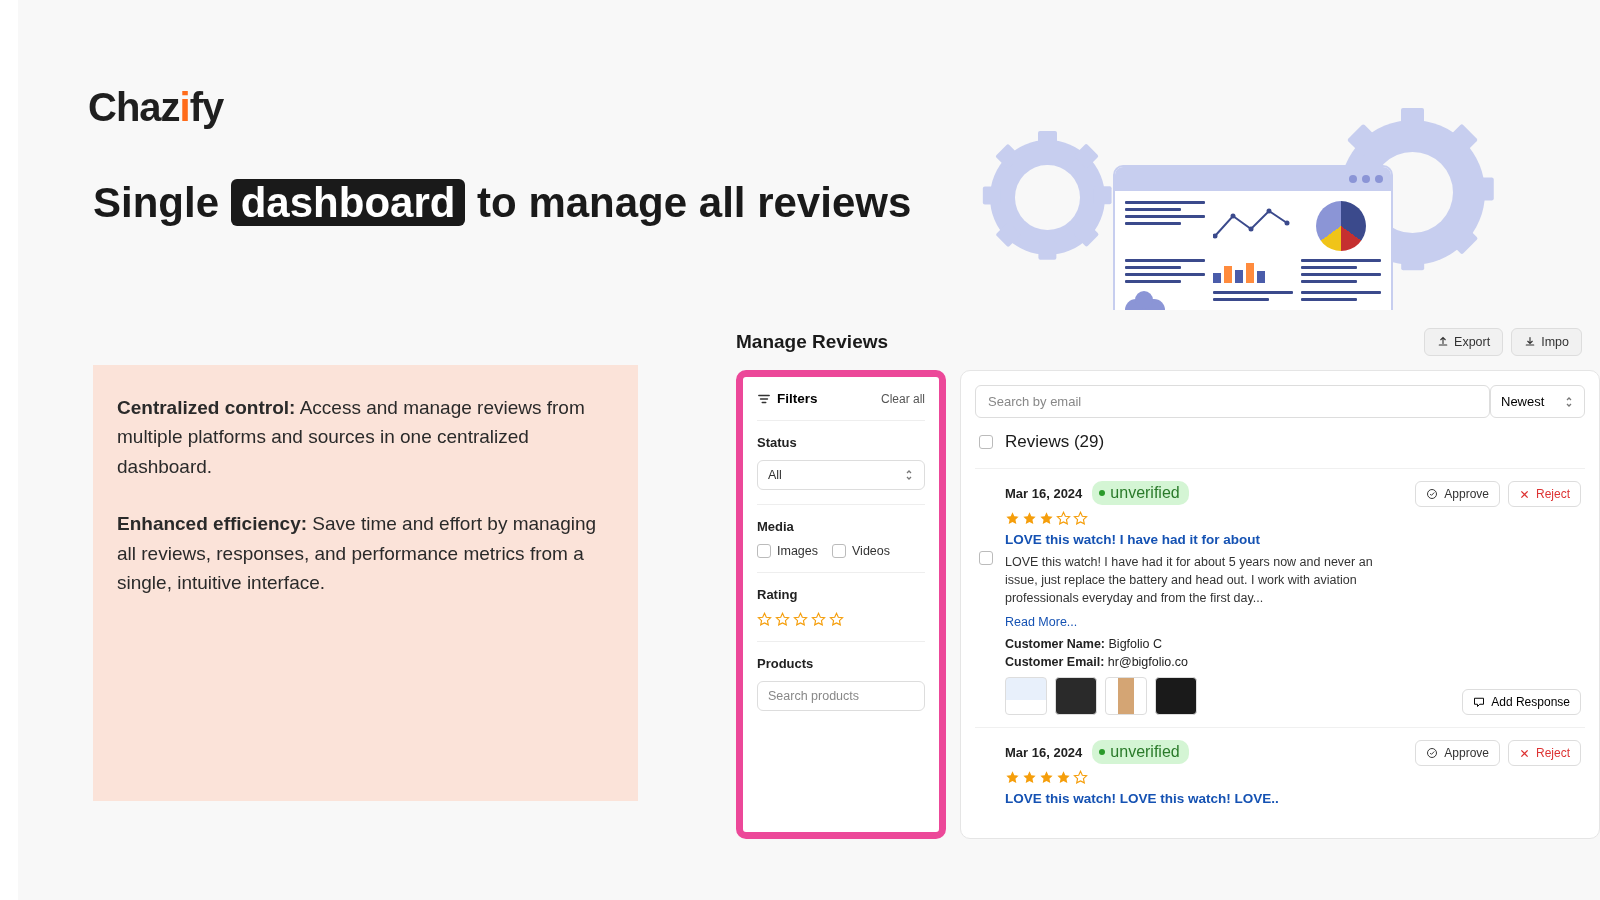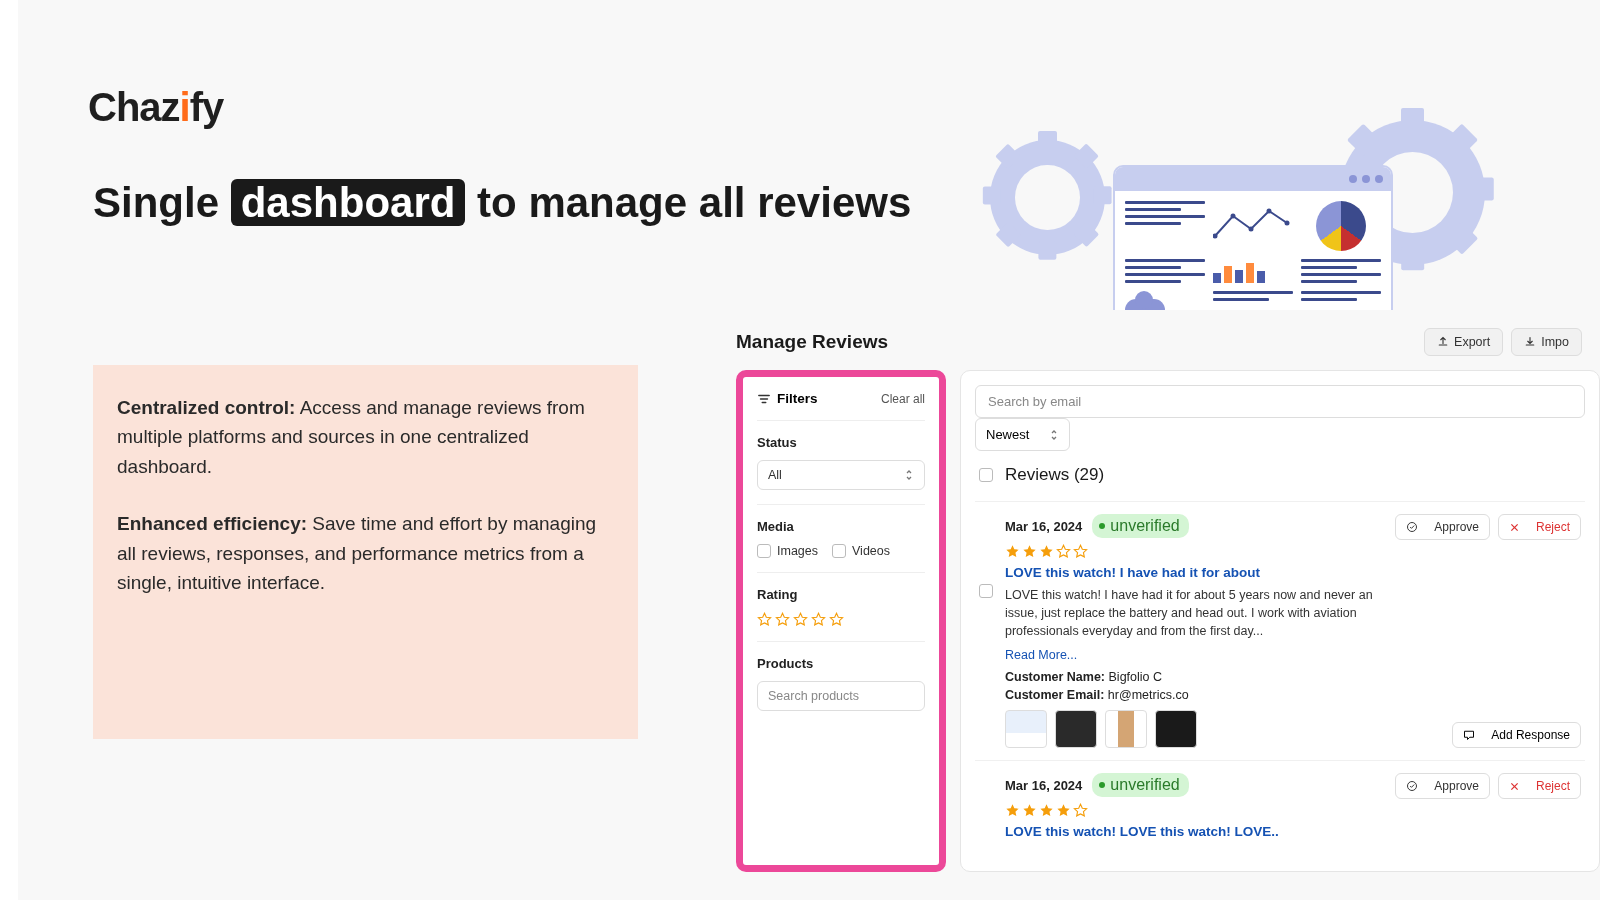--- a/index.html
+++ b/index.html
@@ -2,21 +2,21 @@
 <html><head>
 <meta charset="utf-8">
 <style>
 * { box-sizing: border-box; margin: 0; padding: 0; }
 body { font-family: -apple-system, BlinkMacSystemFont, 'Segoe UI', sans-serif; background: #fff; width: 1600px; height: 900px; overflow: hidden; position: relative; }
 .canvas { position: absolute; left: 18px; top: 0; right: 0; bottom: 0; background: #f8f8f8; }
 .logo { position: absolute; left: 70px; top: 85px; font-size: 40px; font-weight: 800; color: #1f1f1f; letter-spacing: -1px; }
 .logo .accent { color: #ff6b1a; }
 .headline { position: absolute; left: 75px; top: 175px; font-size: 42px; font-weight: 700; color: #1a1a1a; line-height: 1.35; }
 .headline .highlight { background: #1a1a1a; color: #fff; padding: 0 10px; border-radius: 6px; }
-.pink-box { position: absolute; left: 75px; top: 365px; width: 545px; height: 374px; background: #fbe3d9; padding: 28px 24px; }
+.pink-box { position: absolute; left: 75px; top: 365px; width: 545px; height: 436px; background: #fbe3d9; padding: 28px 24px; }
 .pink-box p { font-size: 19px; line-height: 1.55; color: #2a2a2a; margin-bottom: 28px; }
 .pink-box b { font-weight: 700; }
 .illustration { position: absolute; right: 140px; top: 85px; width: 460px; height: 270px; }
 .gear { position: absolute; border-radius: 50%; background: #c7ceef; }
 .gear::before { content: ''; position: absolute; inset: 22%; background: #f8f8f8; border-radius: 50%; }
 .gear.g1 { width: 115px; height: 115px; left: -10px; top: 55px; }
 .gear.g2 { width: 145px; height: 145px; right: -25px; top: 35px; }
 .gear-teeth { position: absolute; inset: 0; }
 .gear-teeth span { position: absolute; width: 16%; height: 16%; background: #c7ceef; left: 42%; top: -8%; transform-origin: 50% 350%; border-radius: 2px; }
 .browser-mock { position: absolute; left: 113px; top: 80px; width: 280px; height: 180px; background: #fff; border-radius: 10px; border: 2px solid #c7ceef; overflow: hidden; }
@@ -47,21 +47,21 @@
 .filter-group:first-of-type { border-top: none; padding-top: 4px; }
 .fg-label { font-size: 13px; font-weight: 700; color: #222; margin-bottom: 10px; }
 .select { width: 100%; border: 1px solid #ddd; border-radius: 6px; padding: 7px 10px; font-size: 12.5px; color: #333; display: flex; justify-content: space-between; align-items: center; cursor: pointer; }
 .stars-filter { display: flex; gap: 3px; }
 .star { width: 15px; height: 15px; color: #f59e0b; }
 .check-row { display: flex; gap: 14px; }
 .check-item { display: flex; align-items: center; gap: 6px; font-size: 12.5px; color: #333; }
 .checkbox { width: 14px; height: 14px; border: 1.5px solid #bbb; border-radius: 3px; cursor: pointer; }
 .input { width: 100%; border: 1px solid #ddd; border-radius: 6px; padding: 7px 10px; font-size: 12.5px; color: #888; }
 .reviews-panel { flex: 1; background: #fff; border: 1px solid #e5e5e5; border-radius: 10px; padding: 14px; min-width: 0; }
-.reviews-top { display: flex; margin-bottom: 14px; flex-direction: column; }
+.reviews-top { display: flex; margin-bottom: 14px; }
 .search-input { flex: 1; border: 1px solid #ddd; border-radius: 6px; padding: 8px 12px; font-size: 13px; color: #888; }
 .sort-select { width: 95px; border: 1px solid #ddd; border-radius: 6px; padding: 8px 10px; font-size: 13px; display: flex; justify-content: space-between; align-items: center; cursor: pointer; }
 .reviews-count { display: flex; align-items: center; gap: 12px; font-size: 17px; font-weight: 400; color: #1a1a1a; margin-bottom: 16px; padding-left: 4px; }
 .review-item { display: flex; gap: 12px; padding: 12px 4px; border-top: 1px solid #f0f0f0; }
 .review-content { flex: 1; min-width: 0; }
 .review-meta { display: flex; align-items: center; gap: 10px; margin-bottom: 6px; }
 .review-date { font-size: 13px; font-weight: 600; color: #222; }
 .badge { font-size: 16px; padding: 3px 9px 3px 18px; border-radius: 10px; background: #d4f5d4; color: #2a7a2a; position: relative; }
 .badge::before { content:''; position:absolute; left:7px; top:50%; transform:translateY(-50%); width:6px; height:6px; border-radius:50%; background:#2a9a2a; }
 .review-stars { display: flex; gap: 2px; margin-bottom: 6px; }
@@ -71,21 +71,21 @@
 .review-field { font-size: 12.5px; color: #222; margin-bottom: 4px; }
 .review-field b { font-weight: 700; }
 .thumbs { display: flex; gap: 8px; margin-top: 8px; }
 .thumb { width: 42px; height: 38px; border: 1px solid #ddd; border-radius: 4px; background: #f4f4f4; }
 .thumb.t1 { background: linear-gradient(#e8f0fb 60%, #fff 60%); }
 .thumb.t2 { background: #2a2a2a; }
 .thumb.t3 { background: linear-gradient(90deg,#fff 30%, #d4a574 30% 70%, #fff 70%); }
 .thumb.t4 { background: #1a1a1a; }
 .review-actions { display: flex; flex-direction: column; align-items: flex-end; gap: 8px; }
 .review-actions-row { display: flex; gap: 8px; }
-.btn-sm { display: inline-flex; align-items: center; gap: 16px; padding: 5px 10px; border: 1px solid #ddd; background: #fff; border-radius: 6px; font-size: 12px; cursor: pointer; }
+.btn-sm { display: inline-flex; align-items: center; gap: 6px; padding: 5px 10px; border: 1px solid #ddd; background: #fff; border-radius: 6px; font-size: 12px; cursor: pointer; }
 .btn-reject { color: #d33; }
 .btn-approve { color: #333; }
 .btn-addresp { margin-top: auto; }
 svg { display: block; }
 .subtle-icon { color: #777; }
 </style>
 </head>
 <body>
 
 <div class="canvas">
@@ -306,21 +306,21 @@
                   <path d="M12 2l2.9 6.3 6.9.8-5.1 4.7 1.4 6.8L12 17.5 5.9 20.6l1.4-6.8L2.2 9.1l6.9-.8z" fill="none" stroke="#f59e0b" stroke-width="1.8"></path>
                 </svg>
               <svg class="star" viewBox="0 0 24 24">
                   <path d="M12 2l2.9 6.3 6.9.8-5.1 4.7 1.4 6.8L12 17.5 5.9 20.6l1.4-6.8L2.2 9.1l6.9-.8z" fill="none" stroke="#f59e0b" stroke-width="1.8"></path>
                 </svg>
             </div>
             <div class="review-title">LOVE this watch! I have had it for about</div>
             <div class="review-body">LOVE this watch! I have had it for about 5 years now and never an issue, just replace the battery and head out. I work with aviation professionals everyday and from the first day...</div>
             <span class="read-more">Read More...</span>
             <div class="review-field"><b>Customer Name:</b> <span>Bigfolio C</span></div>
-            <div class="review-field"><b>Customer Email:</b> <span>hr@metrics.co</span></div>
+            <div class="review-field"><b>Customer Email:</b> <span>hr@bigfolio.co</span></div>
             <div class="thumbs">
               <div class="thumb t1"></div>
               <div class="thumb t2"></div>
               <div class="thumb t3"></div>
               <div class="thumb t4"></div>
             </div>
           </div>
           <div class="review-actions">
             <div class="review-actions-row">
               <div class="btn-sm btn-approve">

